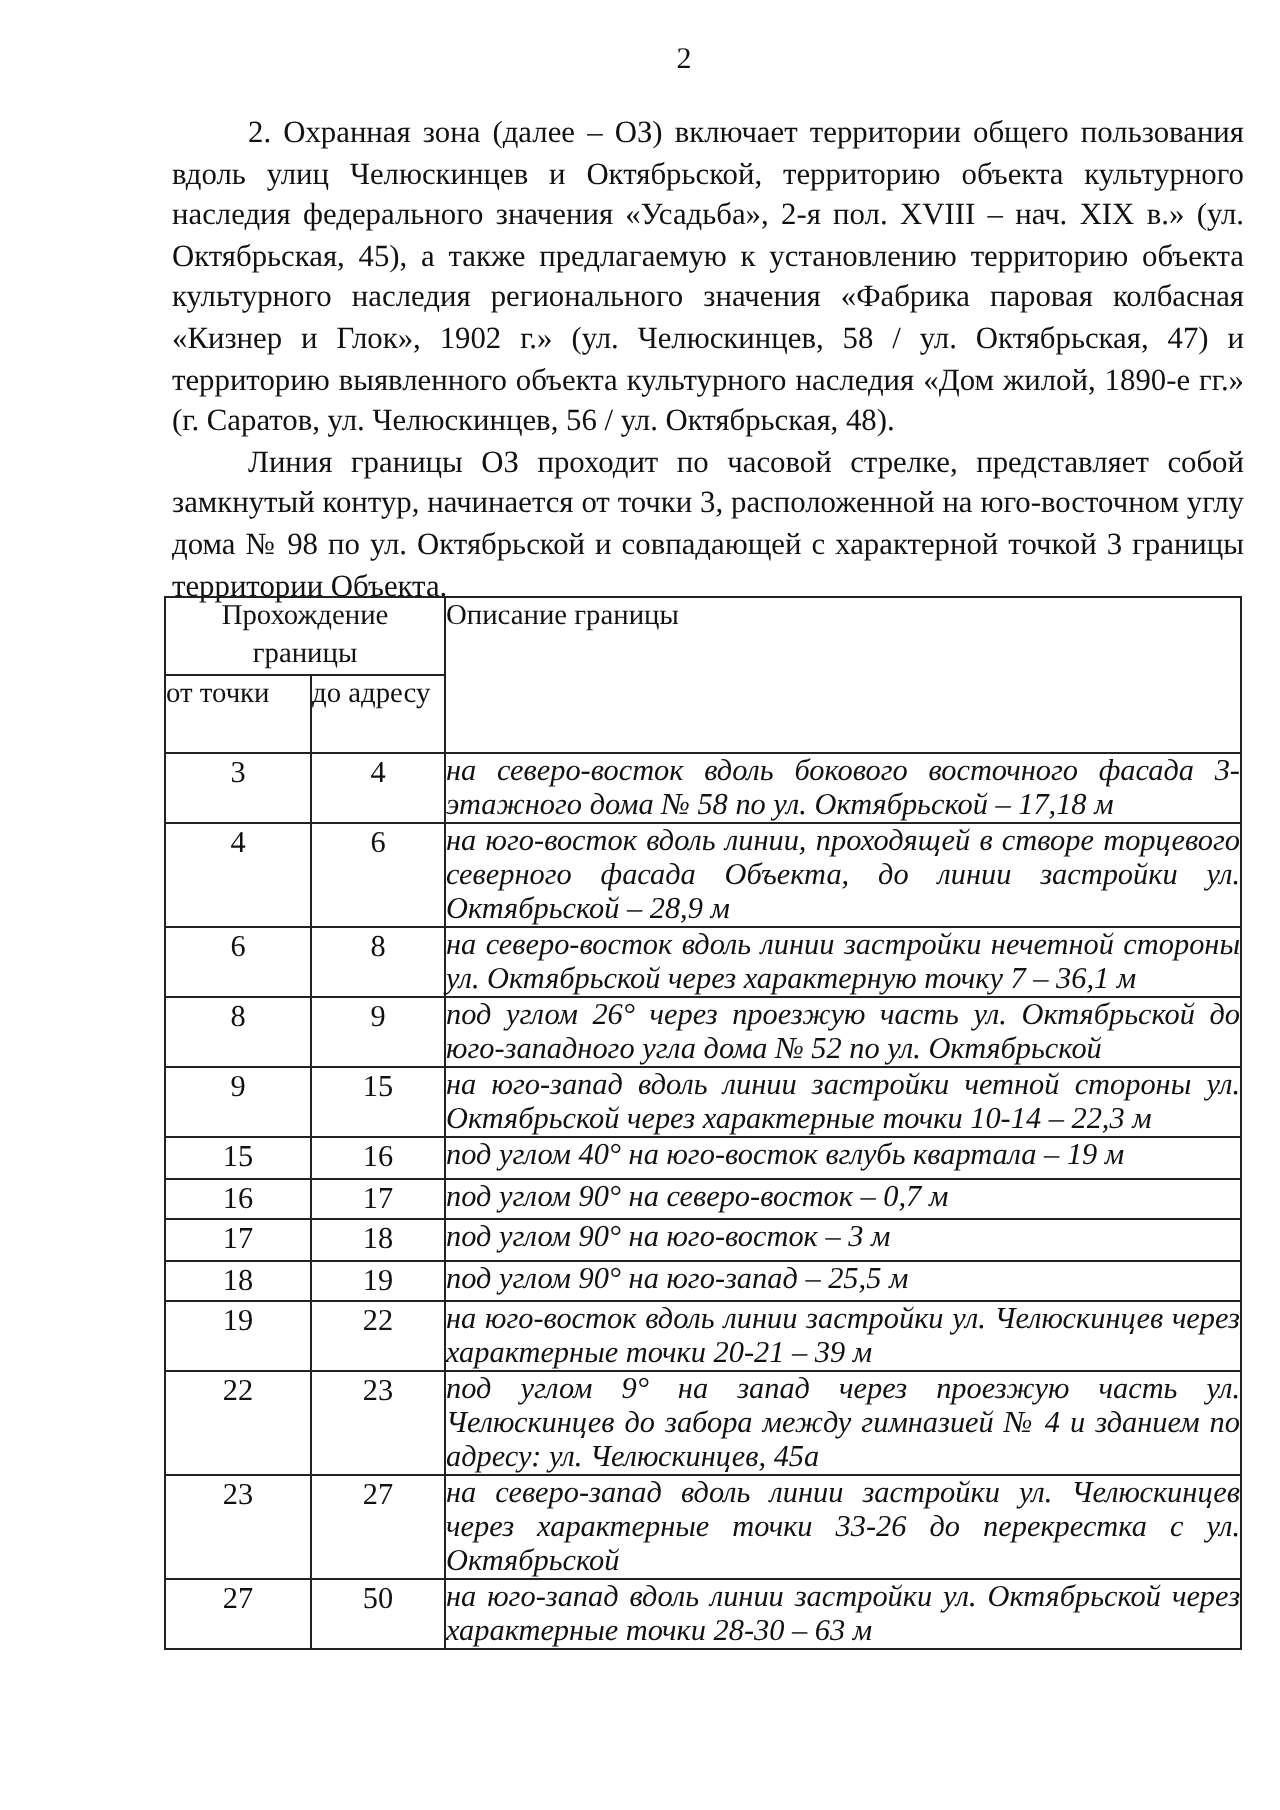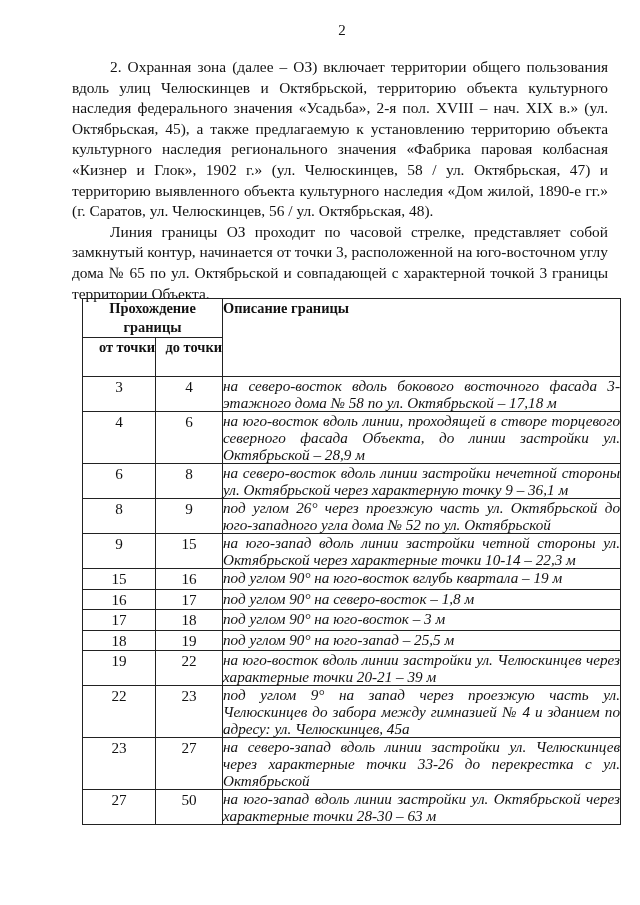--- a/index.html
+++ b/index.html
@@ -21,21 +21,21 @@
       left: 0;
       width: 640px;
       text-align: center;
       font-size: 15px;
       padding-left: 44px;
       box-sizing: border-box;
     }
     .content {
       position: absolute;
       top: 57px;
-      left: 72px;
+      left: 86px;
       width: 536px;
     }
     .para {
       margin: 0;
       font-size: 15.4px;
       line-height: 20.6px;
       text-align: justify;
       text-indent: 38px;
     }
     table.boundary {
@@ -46,38 +46,38 @@
       border-collapse: collapse;
       font-size: 15.2px;
       table-layout: fixed;
     }
     table.boundary th, table.boundary td {
       border: 1px solid #222222;
       padding: 0;
       vertical-align: top;
     }
     table.boundary th {
-      font-weight: bold;
+      font-weight: normal;
       font-size: 14.4px;
       line-height: 19px;
       margin-left: 24px;
     }
     th.hdr-pass {
       height: 38px;
       text-align: center;
       vertical-align: top;
       padding-top: 1px;
     }
     th.hdr-desc {
       text-align: left;
       vertical-align: top;
       padding-top: 1px;
     }
     th.hdr-sub {
-      text-align: right;
+      text-align: left;
       height: 38px;
       vertical-align: top;
     }
     td.num {
       text-align: center;
       line-height: 19.6px;
       padding-top: 0px;
     }
     td.desc {
       text-align: justify;
@@ -90,74 +90,74 @@
     col.c-to { width: 67px; }
     col.c-desc { width: 398px; }
   </style>
 </head>
 <body>
 
 <div class="page-number">2</div>
 
 <div class="content">
   <p class="para">2. Охранная зона (далее – ОЗ) включает территории общего пользования вдоль улиц Челюскинцев и Октябрьской, территорию объекта культурного наследия федерального значения «Усадьба», 2-я пол. XVIII – нач. XIX в.» (ул. Октябрьская, 45), а также предлагаемую к установлению территорию объекта культурного наследия регионального значения «Фабрика паровая колбасная «Кизнер и Глок», 1902 г.» (ул. Челюскинцев, 58 / ул. Октябрьская, 47) и территорию выявленного объекта культурного наследия «Дом жилой, 1890-е гг.» (г. Саратов, ул. Челюскинцев, 56 / ул. Октябрьская, 48).</p>
-  <p class="para">Линия границы ОЗ проходит по часовой стрелке, представляет собой замкнутый контур, начинается от точки 3, расположенной на юго-восточном углу дома № 65 по ул. Октябрьской и совпадающей с характерной точкой 3 границы территории Объекта.</p>
+  <p class="para">Линия границы ОЗ проходит по часовой стрелке, представляет собой замкнутый контур, начинается от точки 3, расположенной на юго-восточном углу дома № 98 по ул. Октябрьской и совпадающей с характерной точкой 3 границы территории Объекта.</p>
 </div>
 
 <table class="boundary">
   <colgroup>
     <col class="c-from">
     <col class="c-to">
     <col class="c-desc">
   </colgroup>
   <thead>
     <tr>
       <th class="hdr-pass" colspan="2">Прохождение границы</th>
       <th class="hdr-desc" rowspan="2">Описание границы</th>
     </tr>
     <tr>
       <th class="hdr-sub">от точки</th>
-      <th class="hdr-sub">до точки</th>
+      <th class="hdr-sub">до адресу</th>
     </tr>
   </thead>
   <tbody id="table-body">
       <tr>
         <td class="num">3</td>
         <td class="num">4</td>
         <td class="desc">на северо-восток вдоль бокового восточного фасада 3-этажного дома № 58 по ул. Октябрьской – 17,18 м</td>
       </tr>
       <tr>
         <td class="num">4</td>
         <td class="num">6</td>
         <td class="desc">на юго-восток вдоль линии, проходящей в створе торцевого северного фасада Объекта, до линии застройки ул. Октябрьской – 28,9 м</td>
       </tr>
       <tr>
         <td class="num">6</td>
         <td class="num">8</td>
-        <td class="desc">на северо-восток вдоль линии застройки нечетной стороны ул. Октябрьской через характерную точку 9 – 36,1 м</td>
+        <td class="desc">на северо-восток вдоль линии застройки нечетной стороны ул. Октябрьской через характерную точку 7 – 36,1 м</td>
       </tr>
       <tr>
         <td class="num">8</td>
         <td class="num">9</td>
         <td class="desc">под углом 26° через проезжую часть ул. Октябрьской до юго-западного угла дома № 52 по ул. Октябрьской</td>
       </tr>
       <tr>
         <td class="num">9</td>
         <td class="num">15</td>
         <td class="desc">на юго-запад вдоль линии застройки четной стороны ул. Октябрьской через характерные точки 10-14 – 22,3 м</td>
       </tr>
       <tr>
         <td class="num">15</td>
         <td class="num">16</td>
-        <td class="desc">под углом 90° на юго-восток вглубь квартала – 19 м</td>
+        <td class="desc">под углом 40° на юго-восток вглубь квартала – 19 м</td>
       </tr>
       <tr>
         <td class="num">16</td>
         <td class="num">17</td>
-        <td class="desc">под углом 90° на северо-восток – 1,8 м</td>
+        <td class="desc">под углом 90° на северо-восток – 0,7 м</td>
       </tr>
       <tr>
         <td class="num">17</td>
         <td class="num">18</td>
         <td class="desc">под углом 90° на юго-восток – 3 м</td>
       </tr>
       <tr>
         <td class="num">18</td>
         <td class="num">19</td>
         <td class="desc">под углом 90° на юго-запад – 25,5 м</td>

